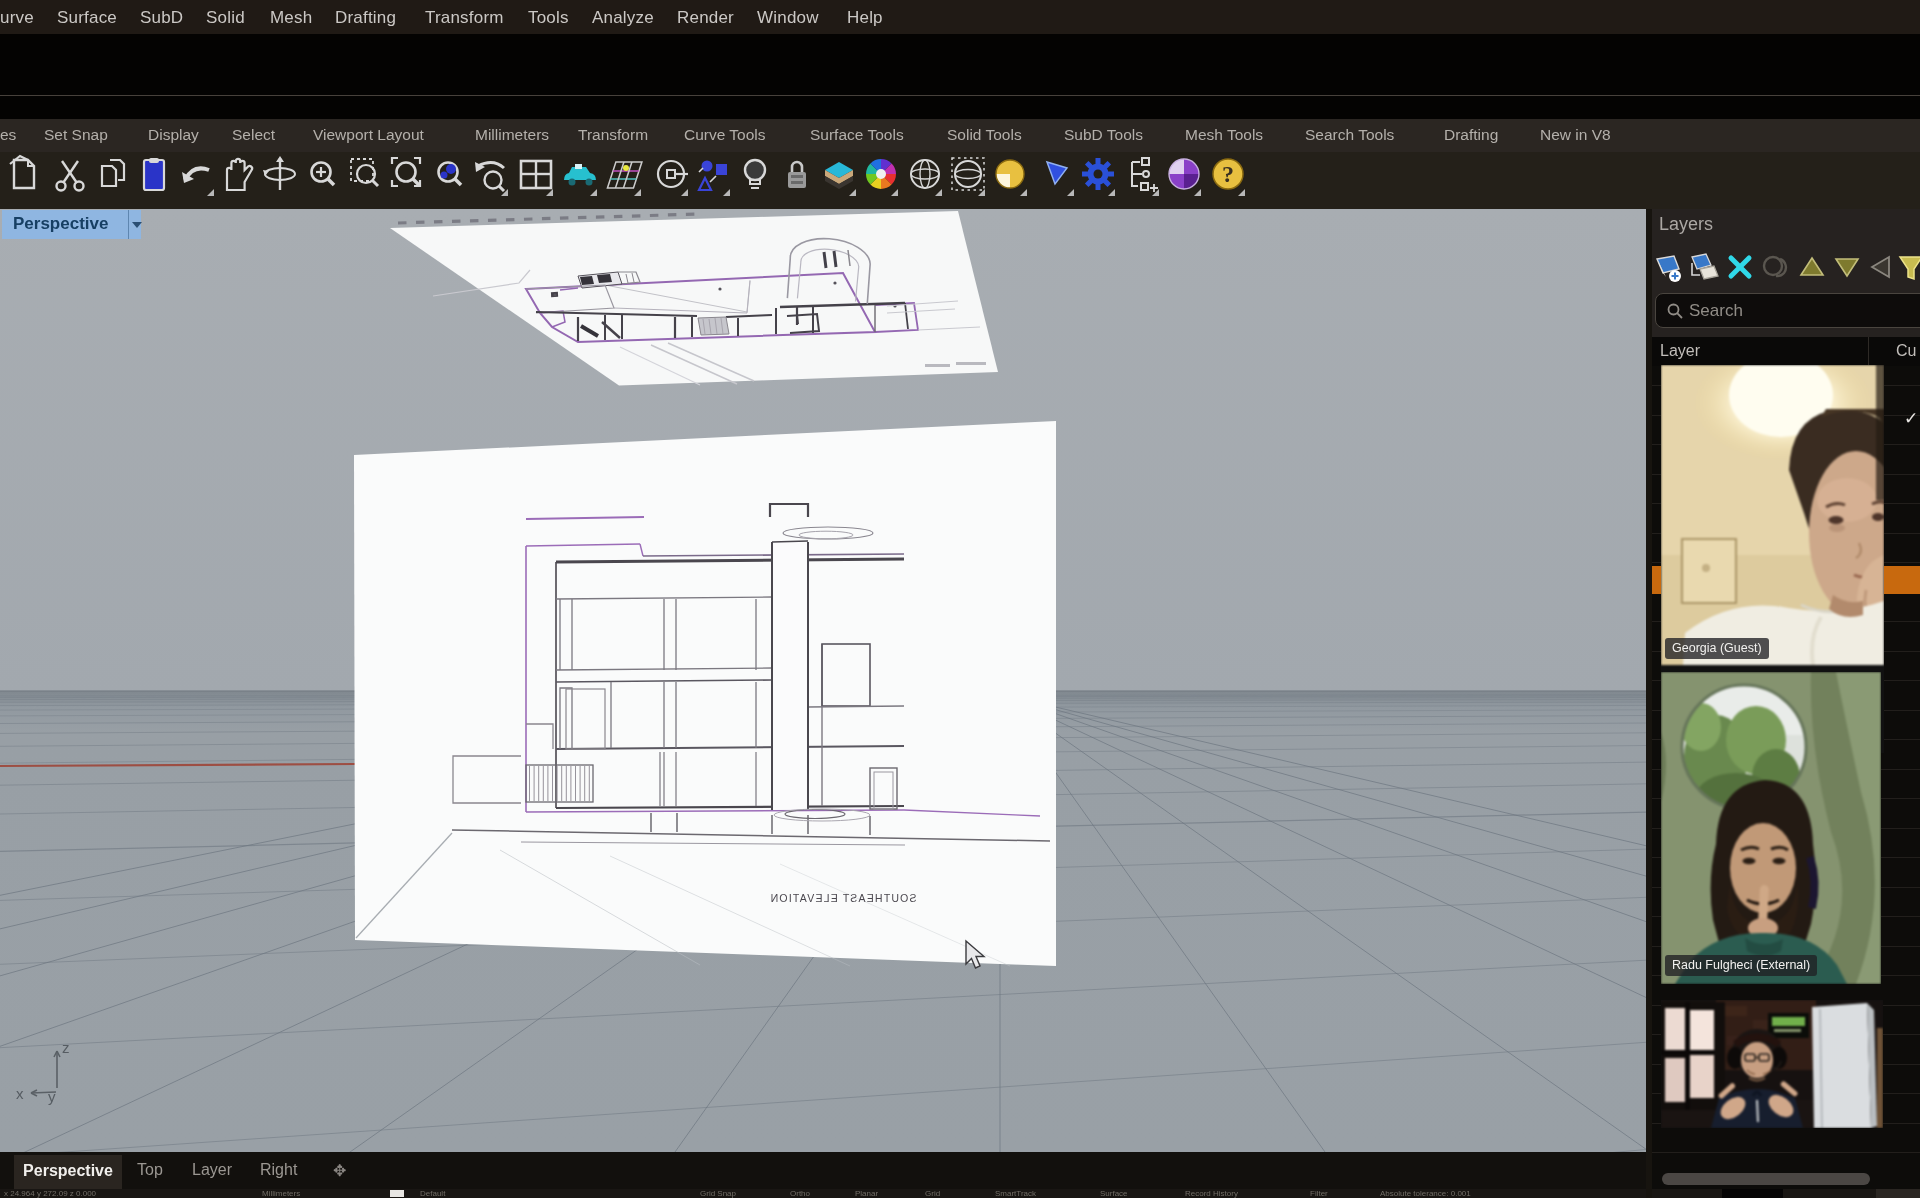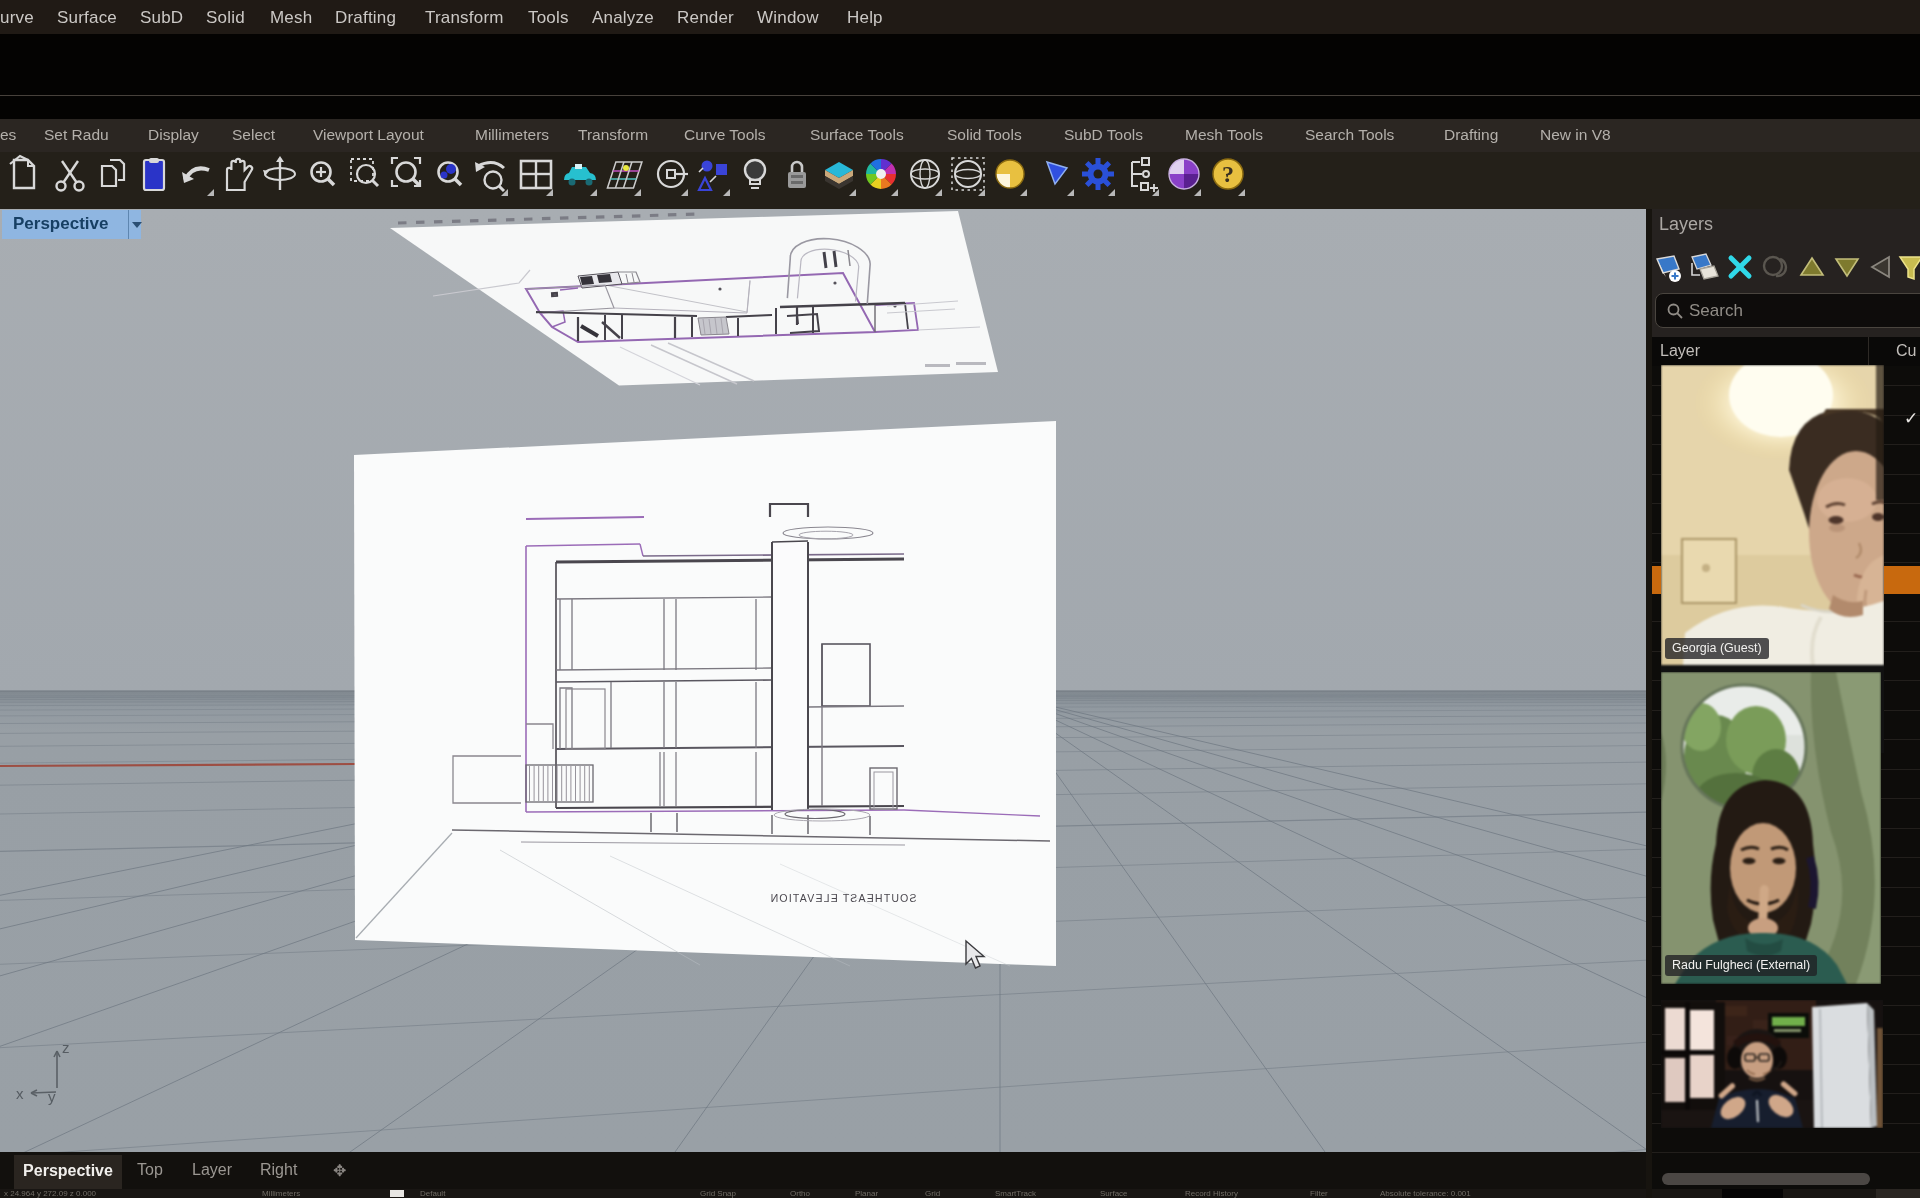--- a/index.html
+++ b/index.html
@@ -61,21 +61,21 @@
     <span style="left:528px">Tools</span>
     <span style="left:592px">Analyze</span>
     <span style="left:677px">Render</span>
     <span style="left:757px">Window</span>
     <span style="left:847px">Help</span>
   </div>
   <div class="abs" id="blackband"></div>
   <div class="abs" id="hairline"></div>
   <div class="abs" id="tabrow">
     <span style="left:0px">es</span>
-    <span style="left:44px">Set Radu</span>
+    <span style="left:44px">Set Snap</span>
     <span style="left:148px">Display</span>
     <span style="left:232px">Select</span>
     <span style="left:313px">Viewport Layout</span>
     <span style="left:475px">Millimeters</span>
     <span style="left:578px">Transform</span>
     <span style="left:684px">Curve Tools</span>
     <span style="left:810px">Surface Tools</span>
     <span style="left:947px">Solid Tools</span>
     <span style="left:1064px">SubD Tools</span>
     <span style="left:1185px">Mesh Tools</span>

